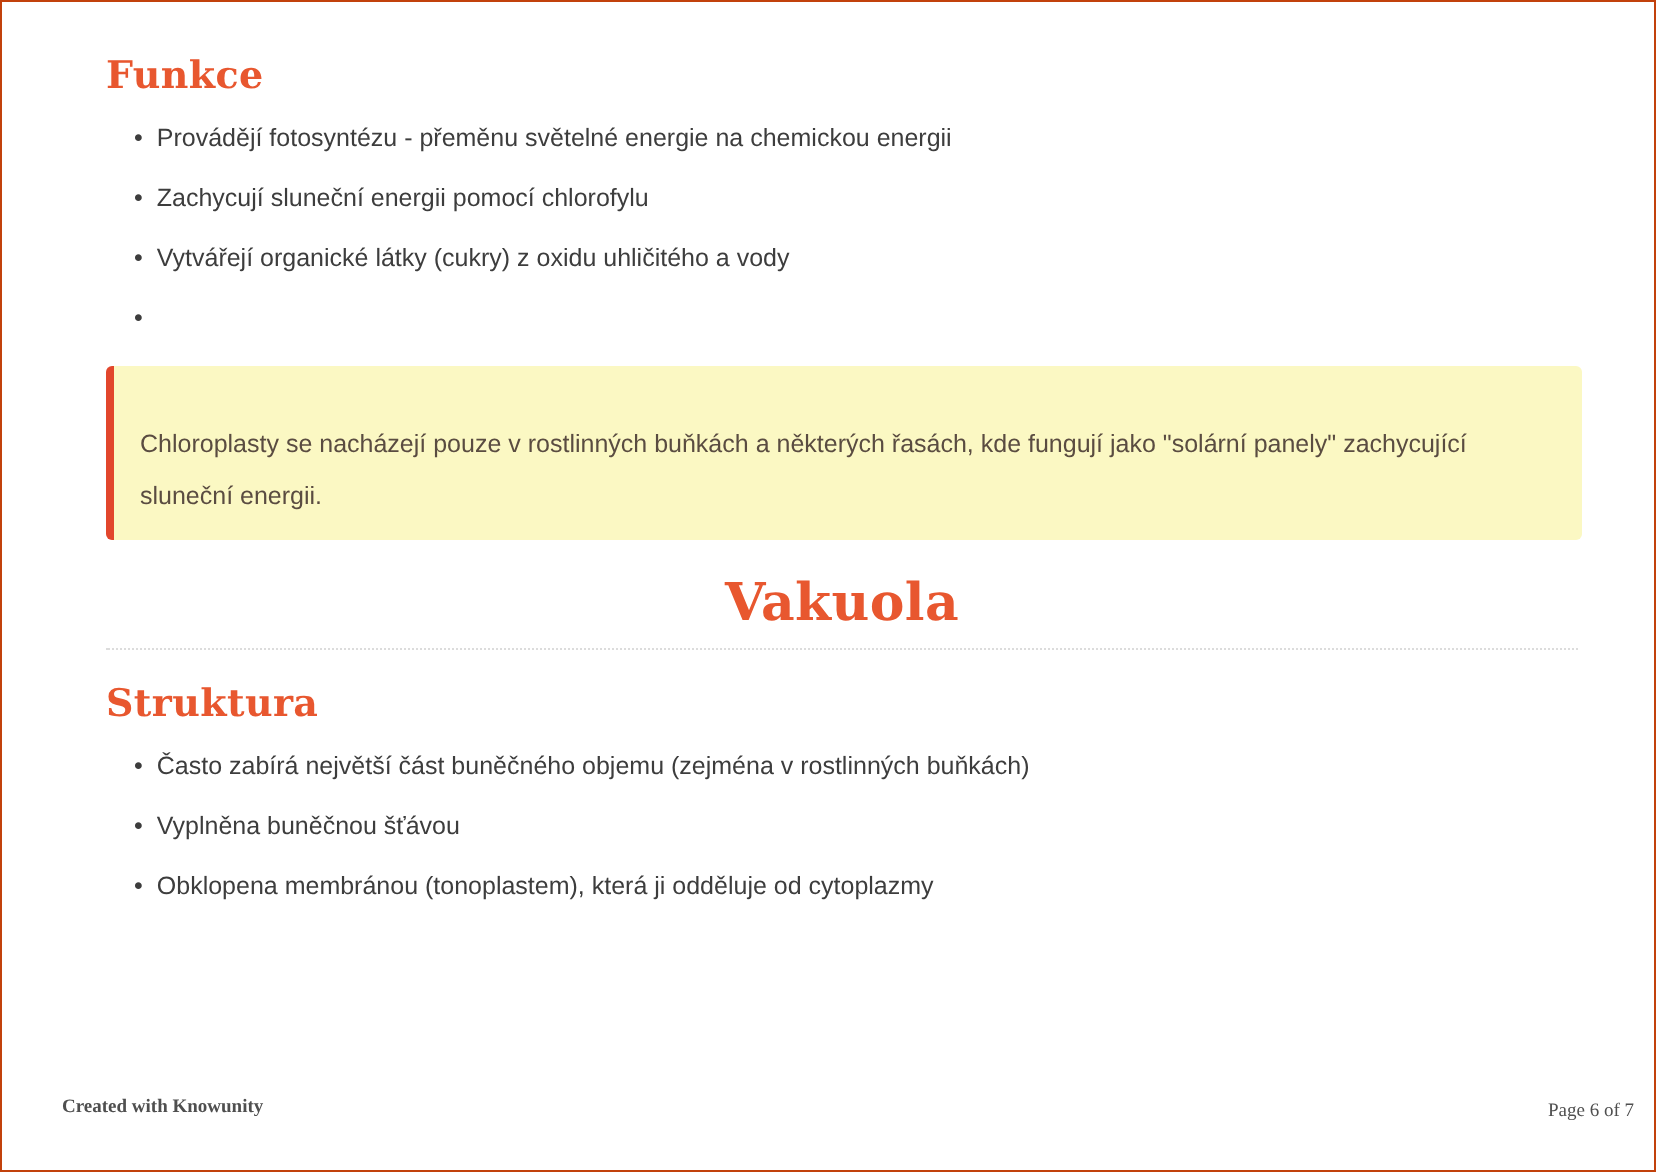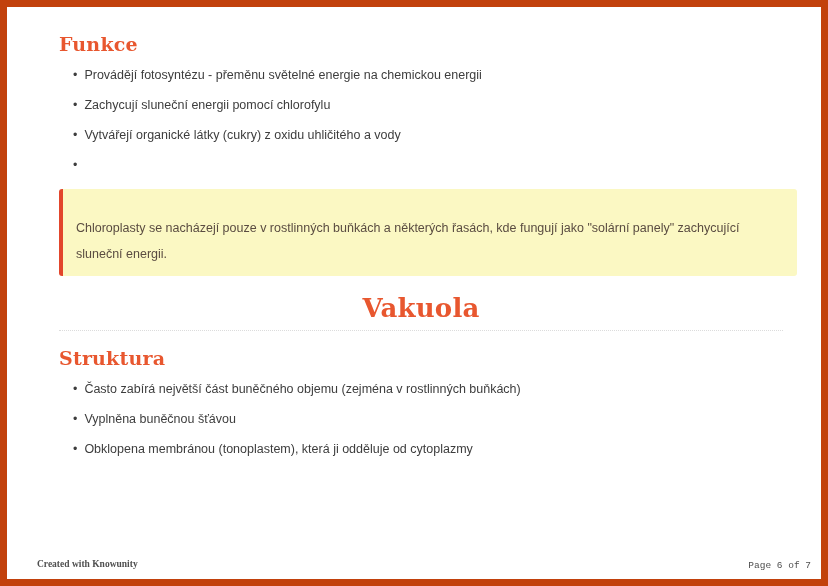--- a/index.html
+++ b/index.html
@@ -6,21 +6,21 @@
   body {
     width: 828px; height: 586px;
     font-family: "Liberation Sans", sans-serif;
     overflow: hidden;
   }
   .page {
     position: relative;
     width: 828px; height: 586px;
     box-sizing: border-box;
     background: #ffffff;
-    border: 7px solid #c2410c;
+    border: 1px solid #c2410c;
     overflow: hidden;
   }
   .content { padding: 26px 38px 0 52px; }
 
   .h2 {
     margin: 0;
     font-family: "DejaVu Serif", serif;
     font-weight: 700;
     font-size: 19px;
     color: #e8572f;
@@ -68,30 +68,30 @@
   }
   .callout p {
     margin: 0;
     font-size: 12.5px;
     line-height: 26px;
     color: #5a4c41;
   }
 
   .footer-left {
     position: absolute;
-    left: 30px; bottom: 10px;
+    left: 30px; bottom: 26px;
     font-family: "Liberation Serif", serif;
     font-weight: 700;
     font-size: 9.5px;
     color: #4f4f4f;
   }
   .footer-right {
     position: absolute;
-    right: 10px; bottom: 8px;
-    font-family: Liberation Mono, monospace;
+    right: 10px; bottom: 24px;
+    font-family: Liberation Serif, serif;
     font-size: 9.5px;
     color: #4f4f4f;
     margin-top: 19px;
   }
 </style>
 </head>
 <body>
 
 <div class="page">
   <main class="content">

